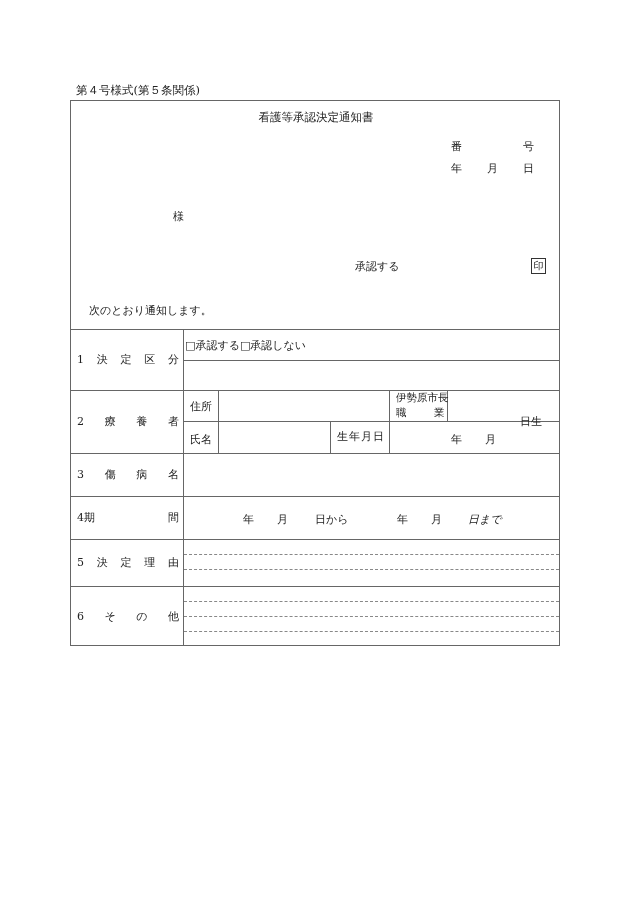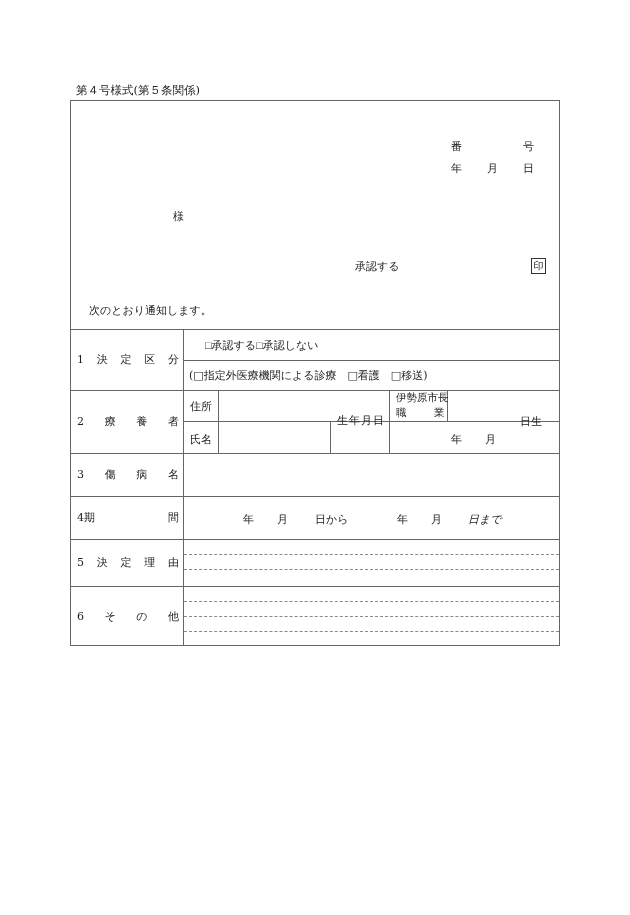--- a/index.html
+++ b/index.html
@@ -15,20 +15,21 @@
   .cell-text { position:absolute; white-space:nowrap; font-size:11px; }
   .label-row { position:absolute; left:6px; width:102px; display:flex; justify-content:space-between; align-items:center; font-size:11px; }
   .seal { border:1px solid #333; width:13px; height:14px; font-size:10px; line-height:14px; text-align:center; }
 </style>
 </head>
 <body>
 
 <div class="abs form-title">第４号様式(第５条関係)</div>
 
 <div class="abs outer">
+  <div class="abs doc-title">看護等承認決定通知書</div>
 
   <div class="cell-text" style="left:380px;top:38px;">番</div>
   <div class="cell-text" style="left:452px;top:38px;">号</div>
   <div class="cell-text" style="left:380px;top:60px;">年</div>
   <div class="cell-text" style="left:416px;top:60px;">月</div>
   <div class="cell-text" style="left:452px;top:60px;">日</div>
   <div class="cell-text" style="left:102px;top:108px;">様</div>
   <div class="cell-text" style="left:284px;top:158px;">承認する</div>
   <div class="cell-text seal" style="left:460px;top:157px;">印</div>
   <div class="cell-text" style="left:18px;top:202px;">次のとおり通知します。</div>
@@ -49,38 +50,37 @@
   <div class="line vline" style="left:318px;top:289px;height:63px;"></div>
   <div class="line vline" style="left:376px;top:289px;height:31px;"></div>
 
   <div class="label-row" style="top:228px;height:61px;">
     <span>1</span>
       <span>決</span>
       <span>定</span>
       <span>区</span>
       <span>分</span>
   </div>
-  <div class="cell-text" style="left:134px;top:237px;font-family:Liberation Mono, monospace;">□承認する□承認しない</div>
-  <div class="cell-text" style="left:118px;top:267px;">(□指定外医療機関による診療　□看護　□移送)</div>
+  <div class="cell-text" style="left:114px;top:237px;">□承認する□承認しない</div>
 
   <div class="label-row" style="top:289px;height:63px;">
     <span>2</span>
       <span>療</span>
       <span>養</span>
       <span>者</span>
   </div>
   <div class="cell-text" style="left:119px;top:298px;">住所</div>
   <div class="cell-text" style="left:148px;top:290px;width:170px;height:30px;"></div>
   <div class="cell-text" style="left:325px;top:290px;font-size:10.5px;">伊勢原市長</div>
   <div class="cell-text" style="left:325px;top:305px;font-size:10.5px;">職</div>
   <div class="cell-text" style="left:363px;top:305px;font-size:10.5px;">業</div>
   <div class="cell-text" style="left:377px;top:290px;width:110px;height:30px;"></div>
   <div class="cell-text" style="left:119px;top:331px;">氏名</div>
   <div class="cell-text" style="left:148px;top:321px;width:110px;height:31px;"></div>
-  <div class="cell-text" style="left:266px;top:312px;letter-spacing:1px;">生年月日</div>
+  <div class="cell-text" style="left:266px;top:328px;letter-spacing:1px;">生年月日</div>
   <div class="cell-text" style="left:380px;top:331px;">年</div>
   <div class="cell-text" style="left:414px;top:331px;">月</div>
   <div class="cell-text" style="left:449px;top:313px;font-family:Liberation Serif, serif;">日生</div>
 
   <div class="label-row" style="top:352px;height:43px;">
     <span>3</span>
       <span>傷</span>
       <span>病</span>
       <span>名</span>
   </div>

